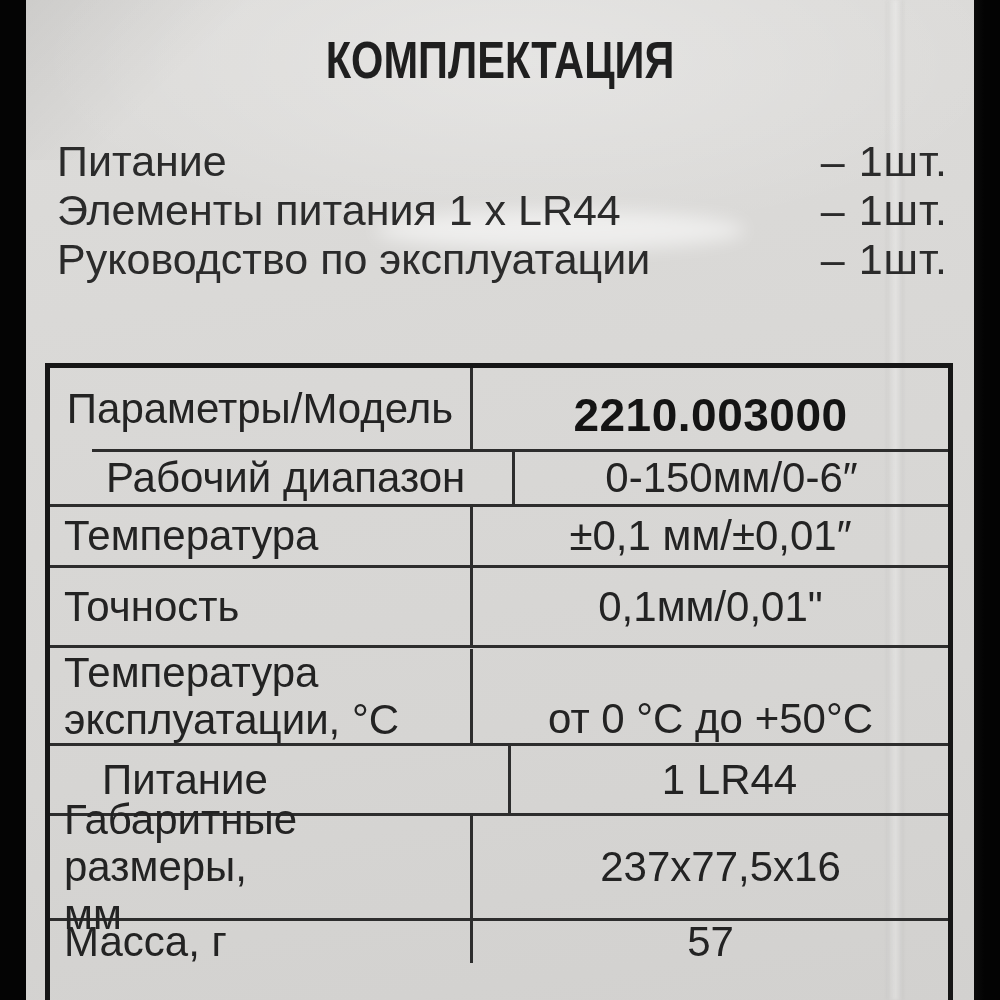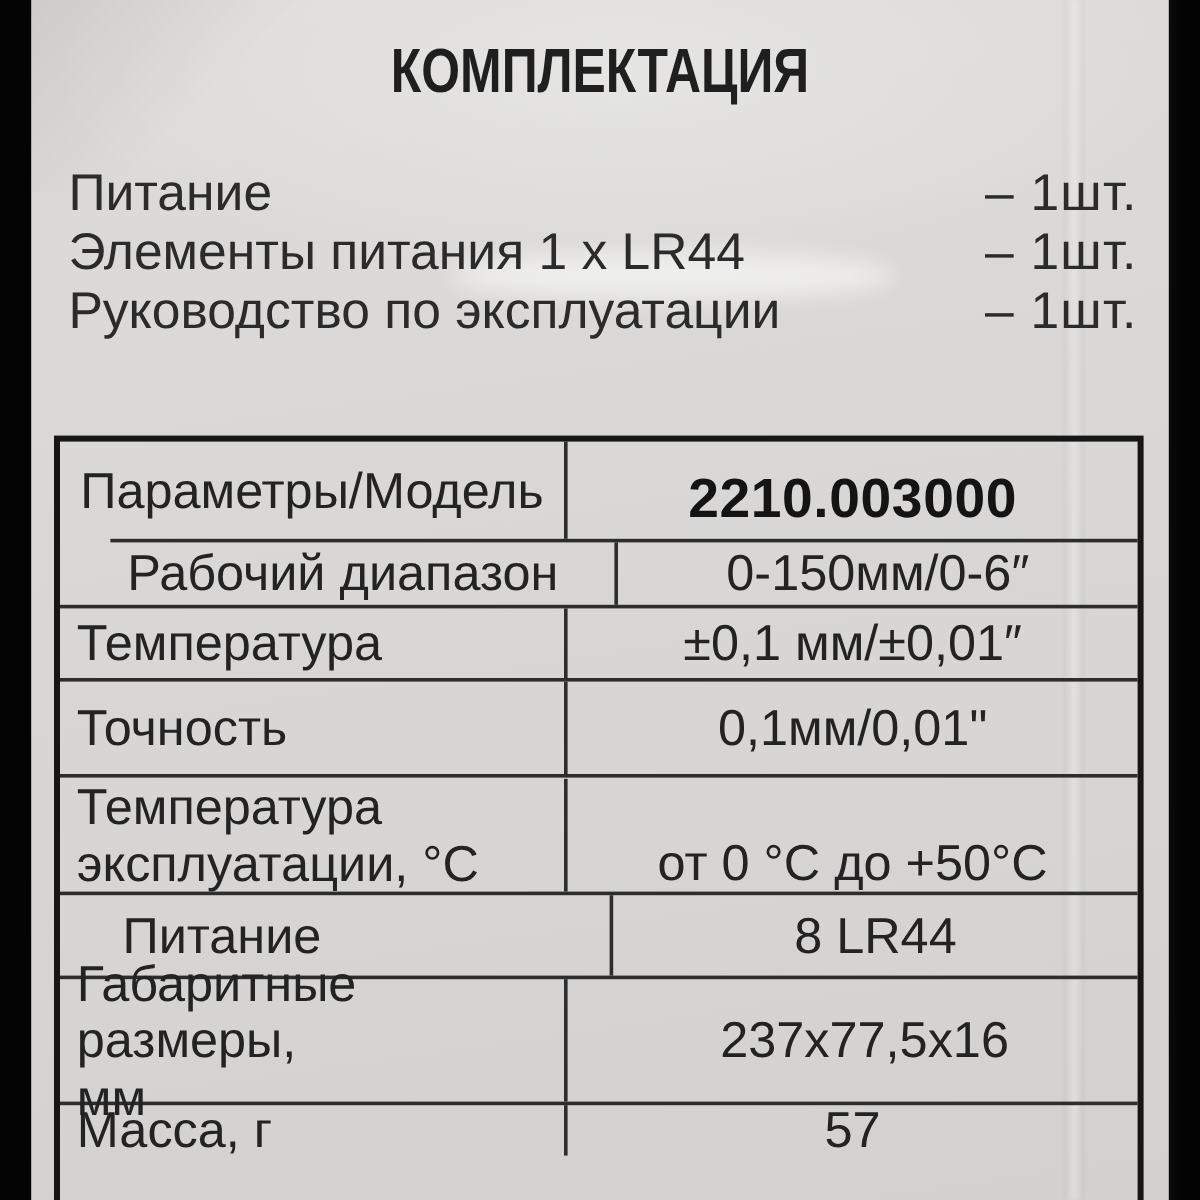--- a/index.html
+++ b/index.html
@@ -107,21 +107,21 @@
       <div class="t-label">Точность</div>
       <div class="t-value">0,1мм/0,01"</div>
     </div>
     <div class="t-row">
       <div class="t-label">Температура
 эксплуатации, °С</div>
       <div class="t-value">от 0 °С до +50°С</div>
     </div>
     <div class="t-row">
       <div class="t-label">Питание</div>
-      <div class="t-value">8  LR44</div>
+      <div class="t-value">1  LR44</div>
     </div>
     <div class="t-row">
       <div class="t-label">Габаритные размеры,
 мм</div>
       <div class="t-value">237х77,5х16</div>
     </div>
     <div class="t-row">
       <div class="t-label">Масса, г</div>
       <div class="t-value">57</div>
     </div>

